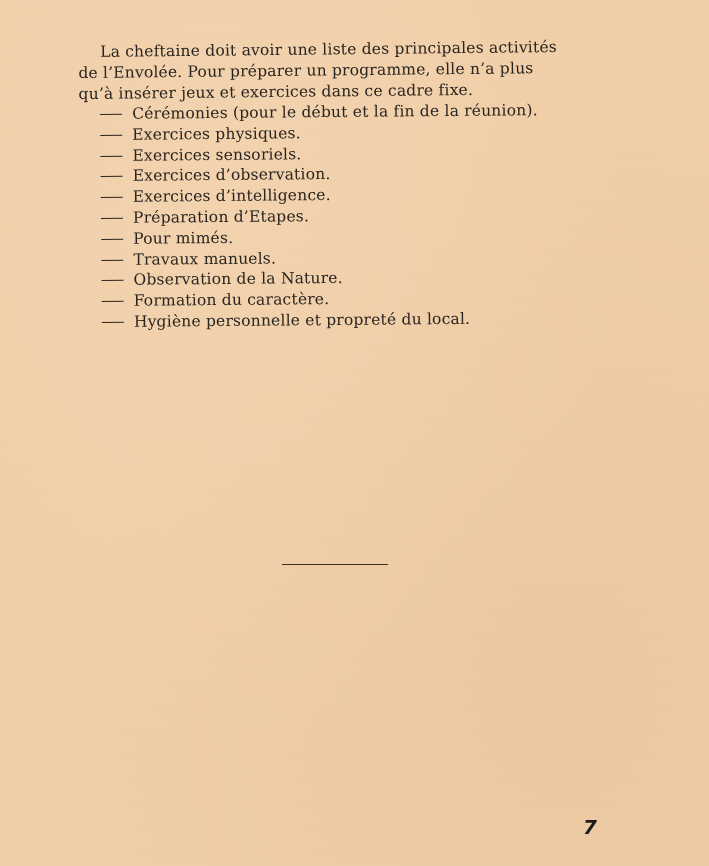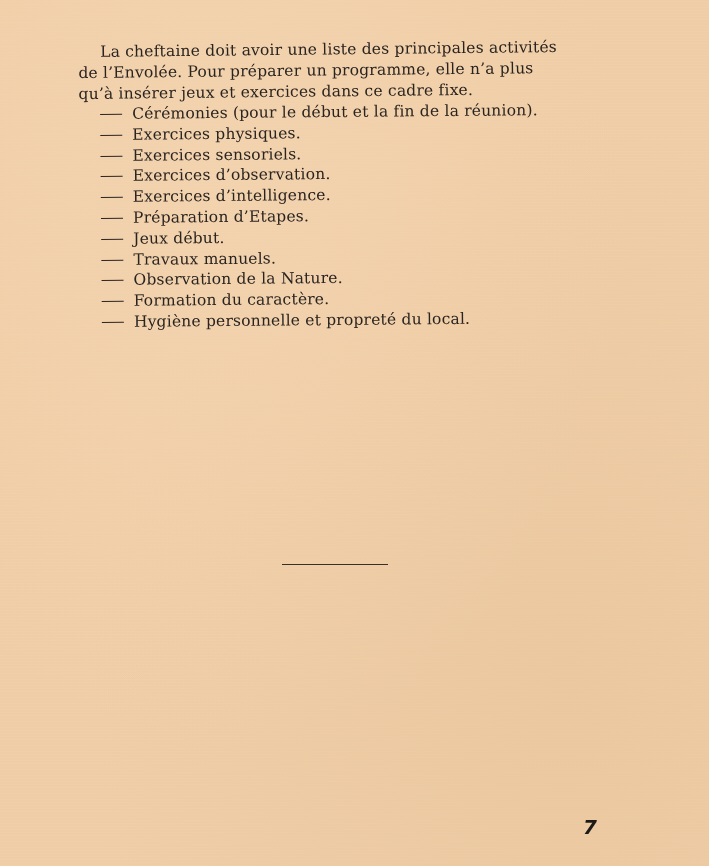--- a/index.html
+++ b/index.html
@@ -119,21 +119,21 @@
     <li>
         <span class="dash"></span>
         <span>Exercices d’intelligence.</span>
       </li>
     <li>
         <span class="dash"></span>
         <span>Préparation d’Etapes.</span>
       </li>
     <li>
         <span class="dash"></span>
-        <span>Jeux début.</span>
+        <span>Pour mimés.</span>
       </li>
     <li>
         <span class="dash"></span>
         <span>Travaux manuels.</span>
       </li>
     <li>
         <span class="dash"></span>
         <span>Observation de la Nature.</span>
       </li>
     <li>

